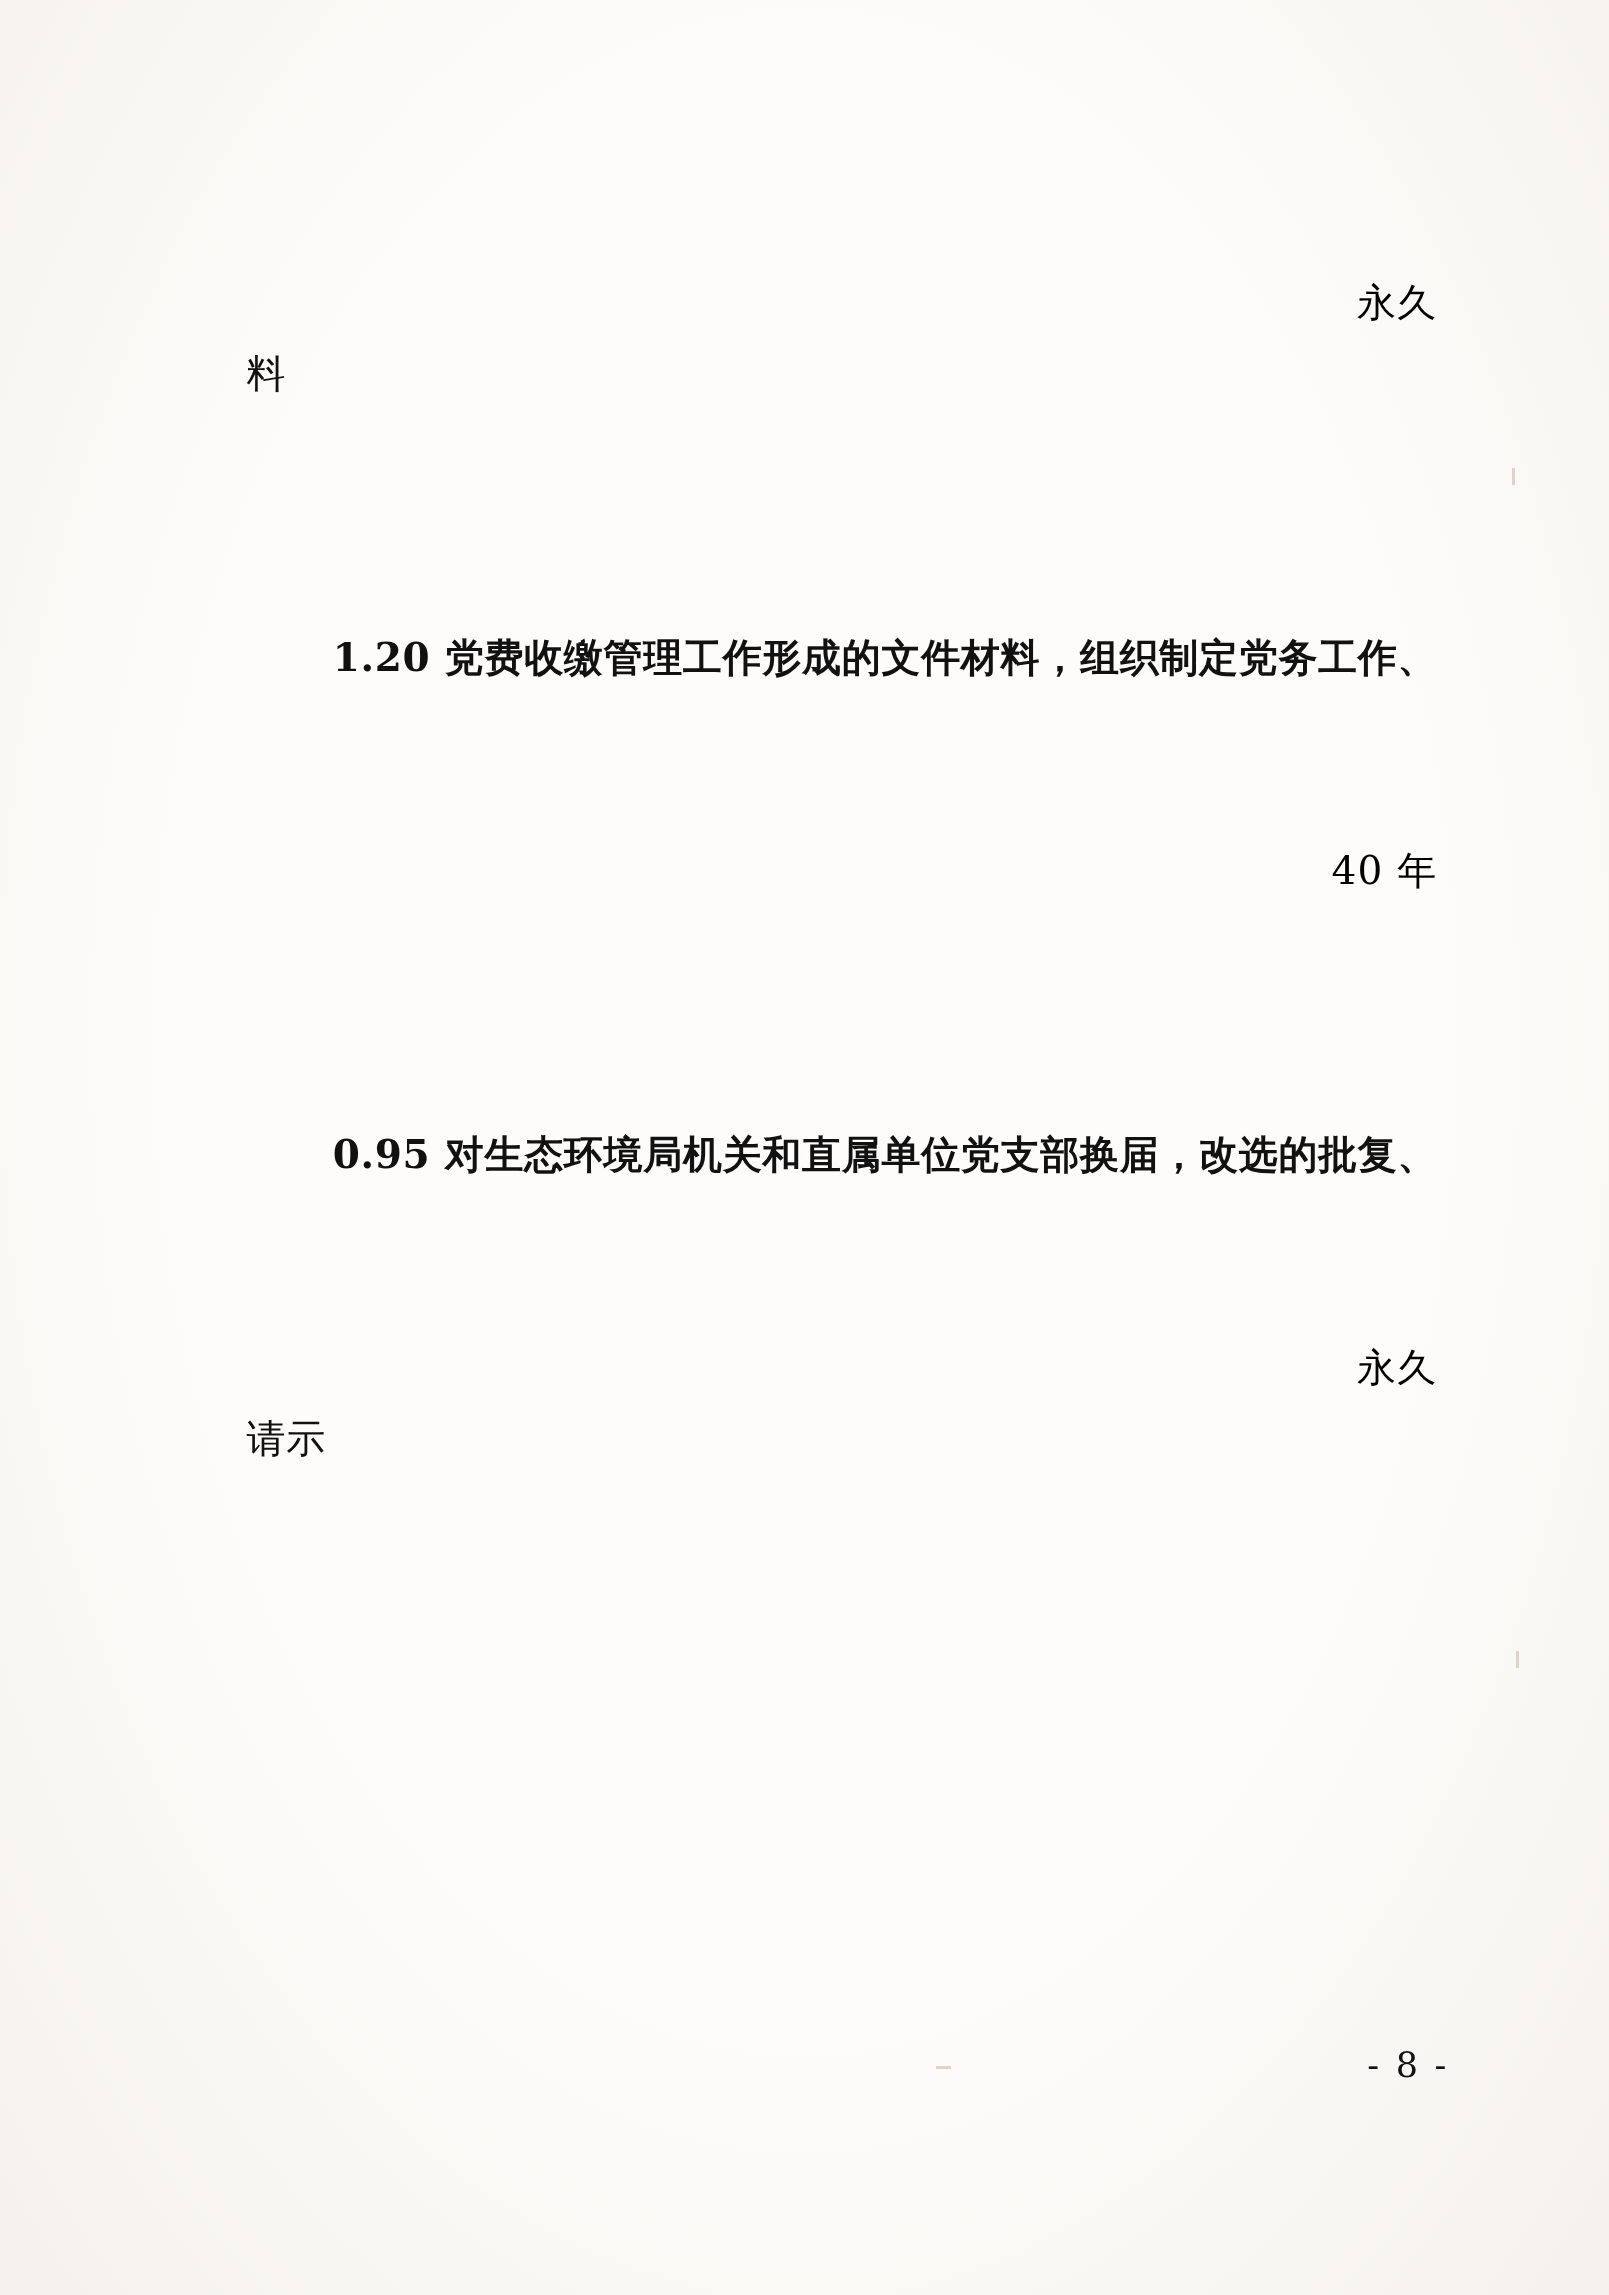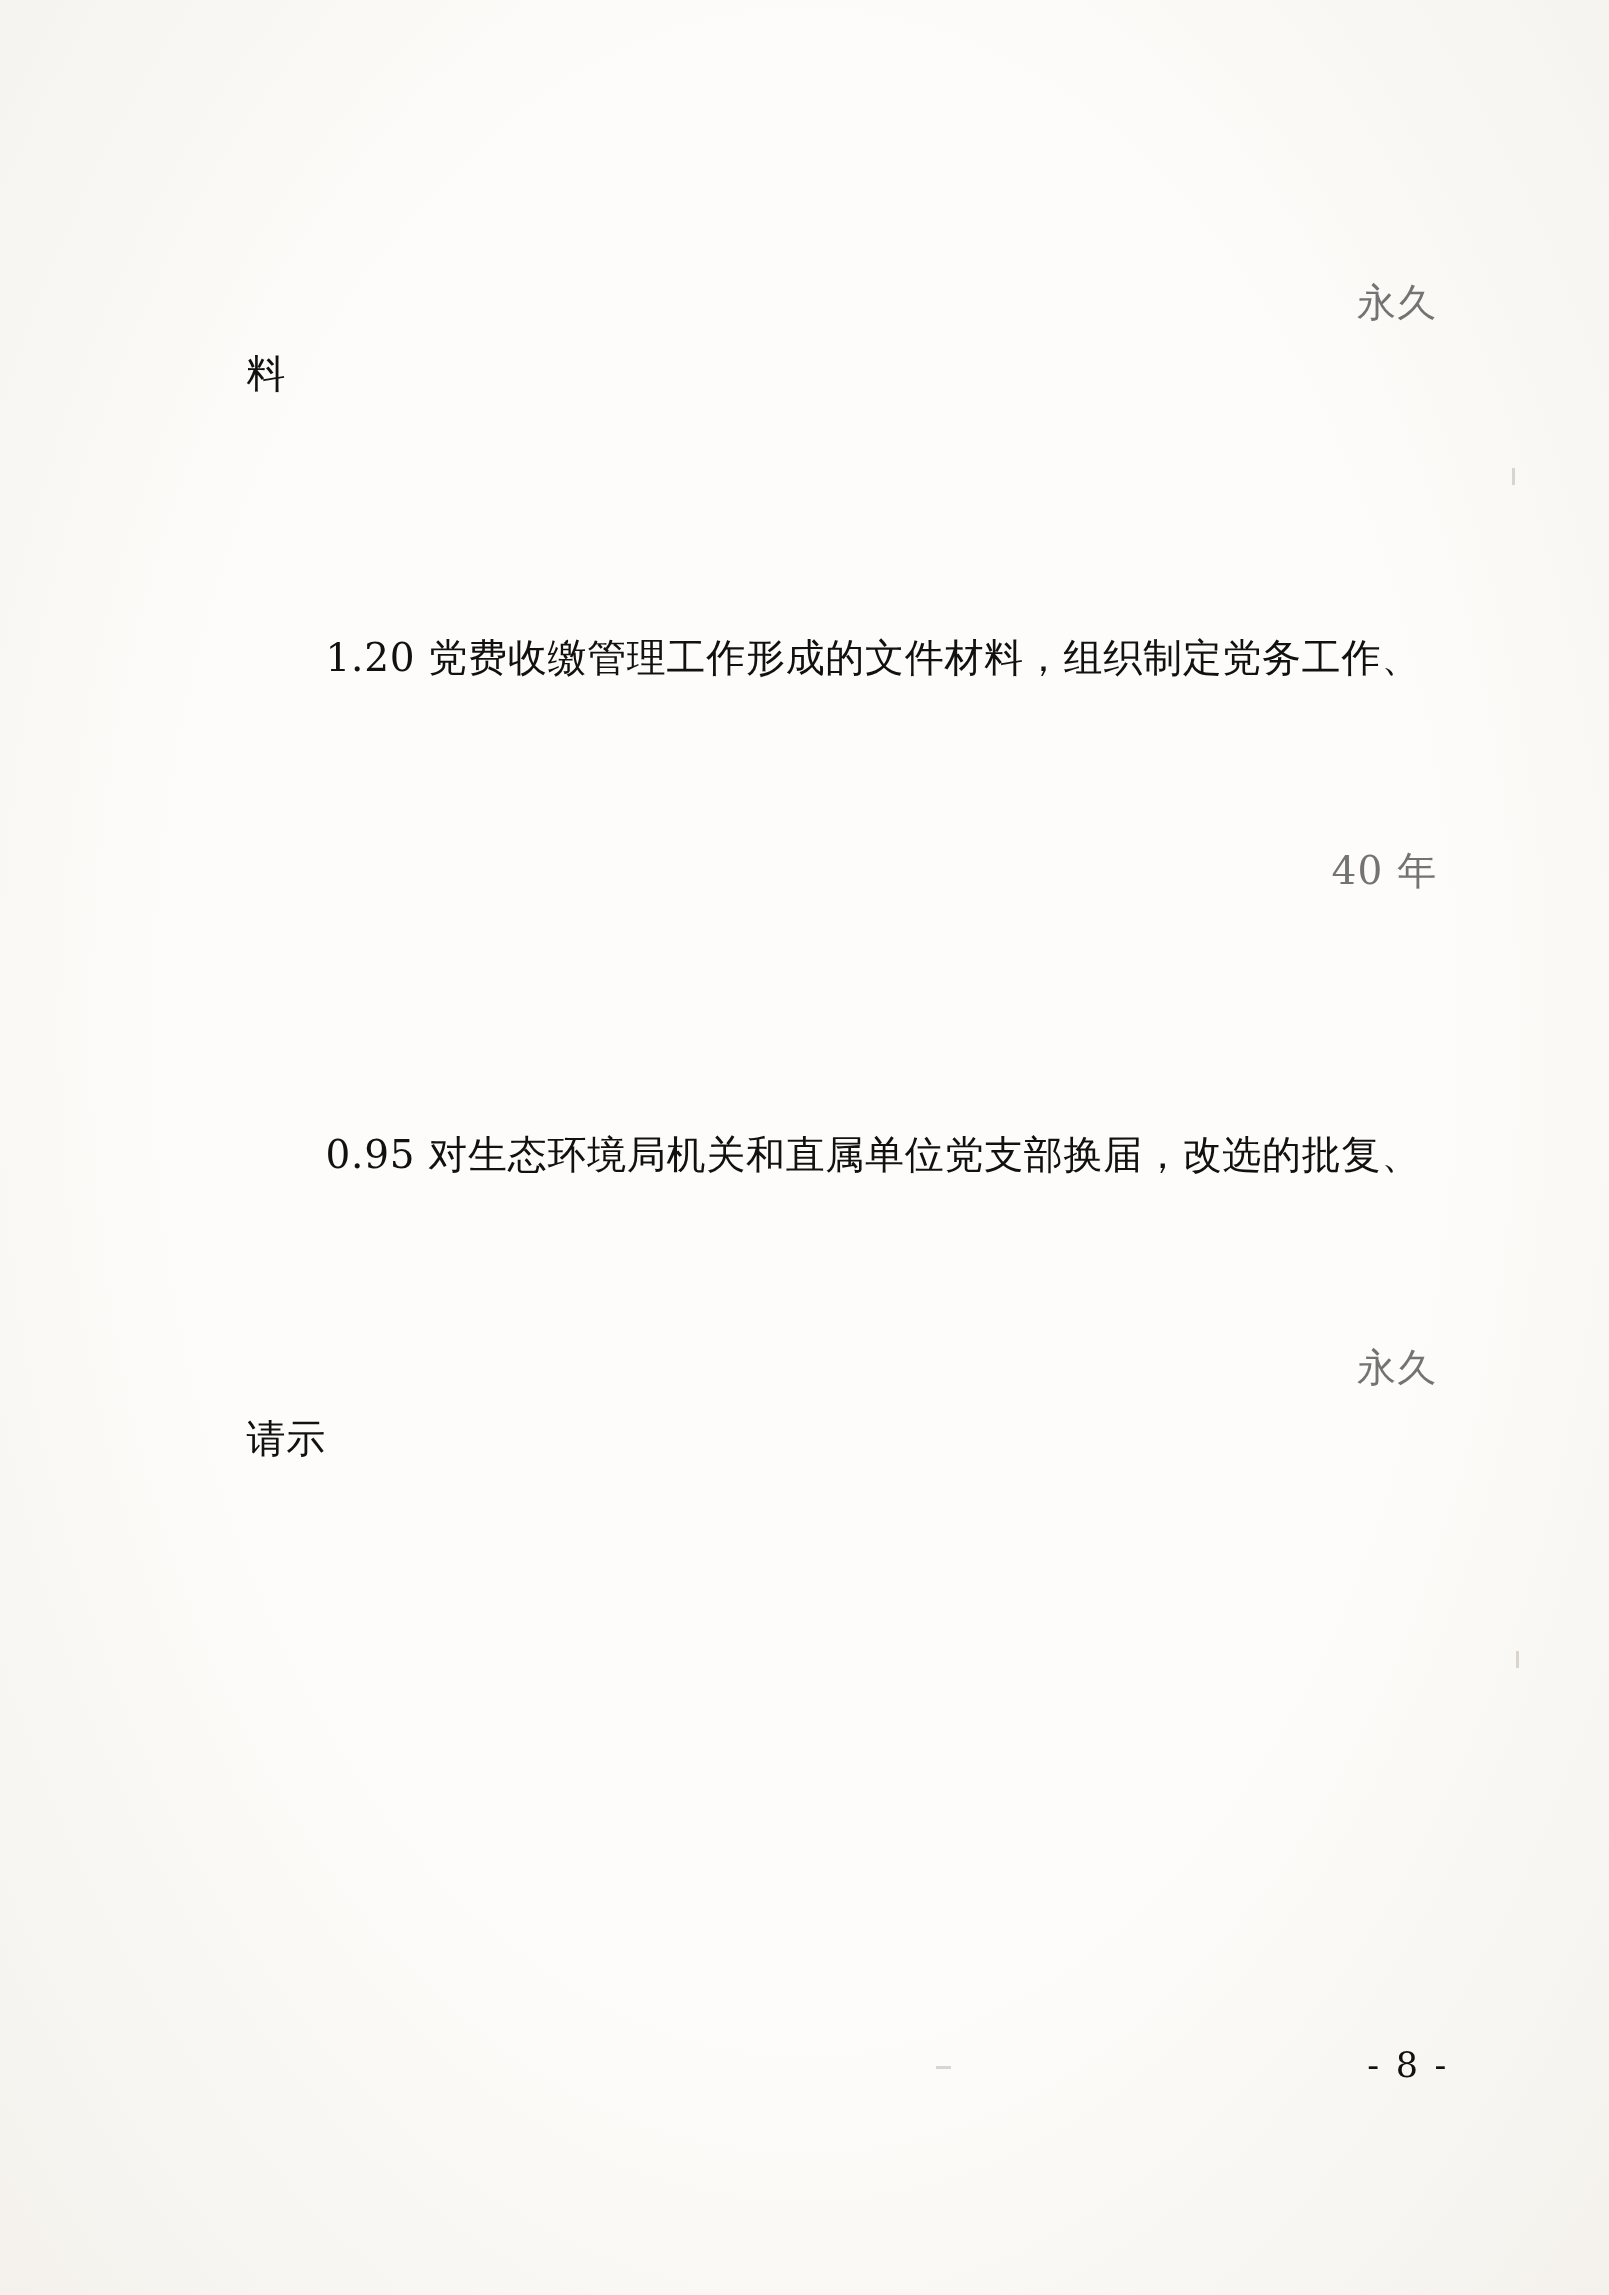--- a/index.html
+++ b/index.html
@@ -35,32 +35,33 @@
   .line {
     position: relative;
     font-size: 39px;
     line-height: 71px;
     color: #111111;
     letter-spacing: 0.7px;
     white-space: pre;
   }
   .indent {
     padding-left: 79px;
+    font-weight: bold;
   }
   .txt {
     display: inline;
   }
   
   .ret {
     position: absolute;
     right: 13.4px;
     top: 0;
     font-size: 39px;
     line-height: 71px;
-    color: #737373;
+    color: #000000;
     letter-spacing: 1.3px;
   }
   .pagenum {
     position: absolute;
     right: 160px;
     top: 2045px;
     font-size: 35px;
     color: #111111;
     letter-spacing: 2.7px;
   }

